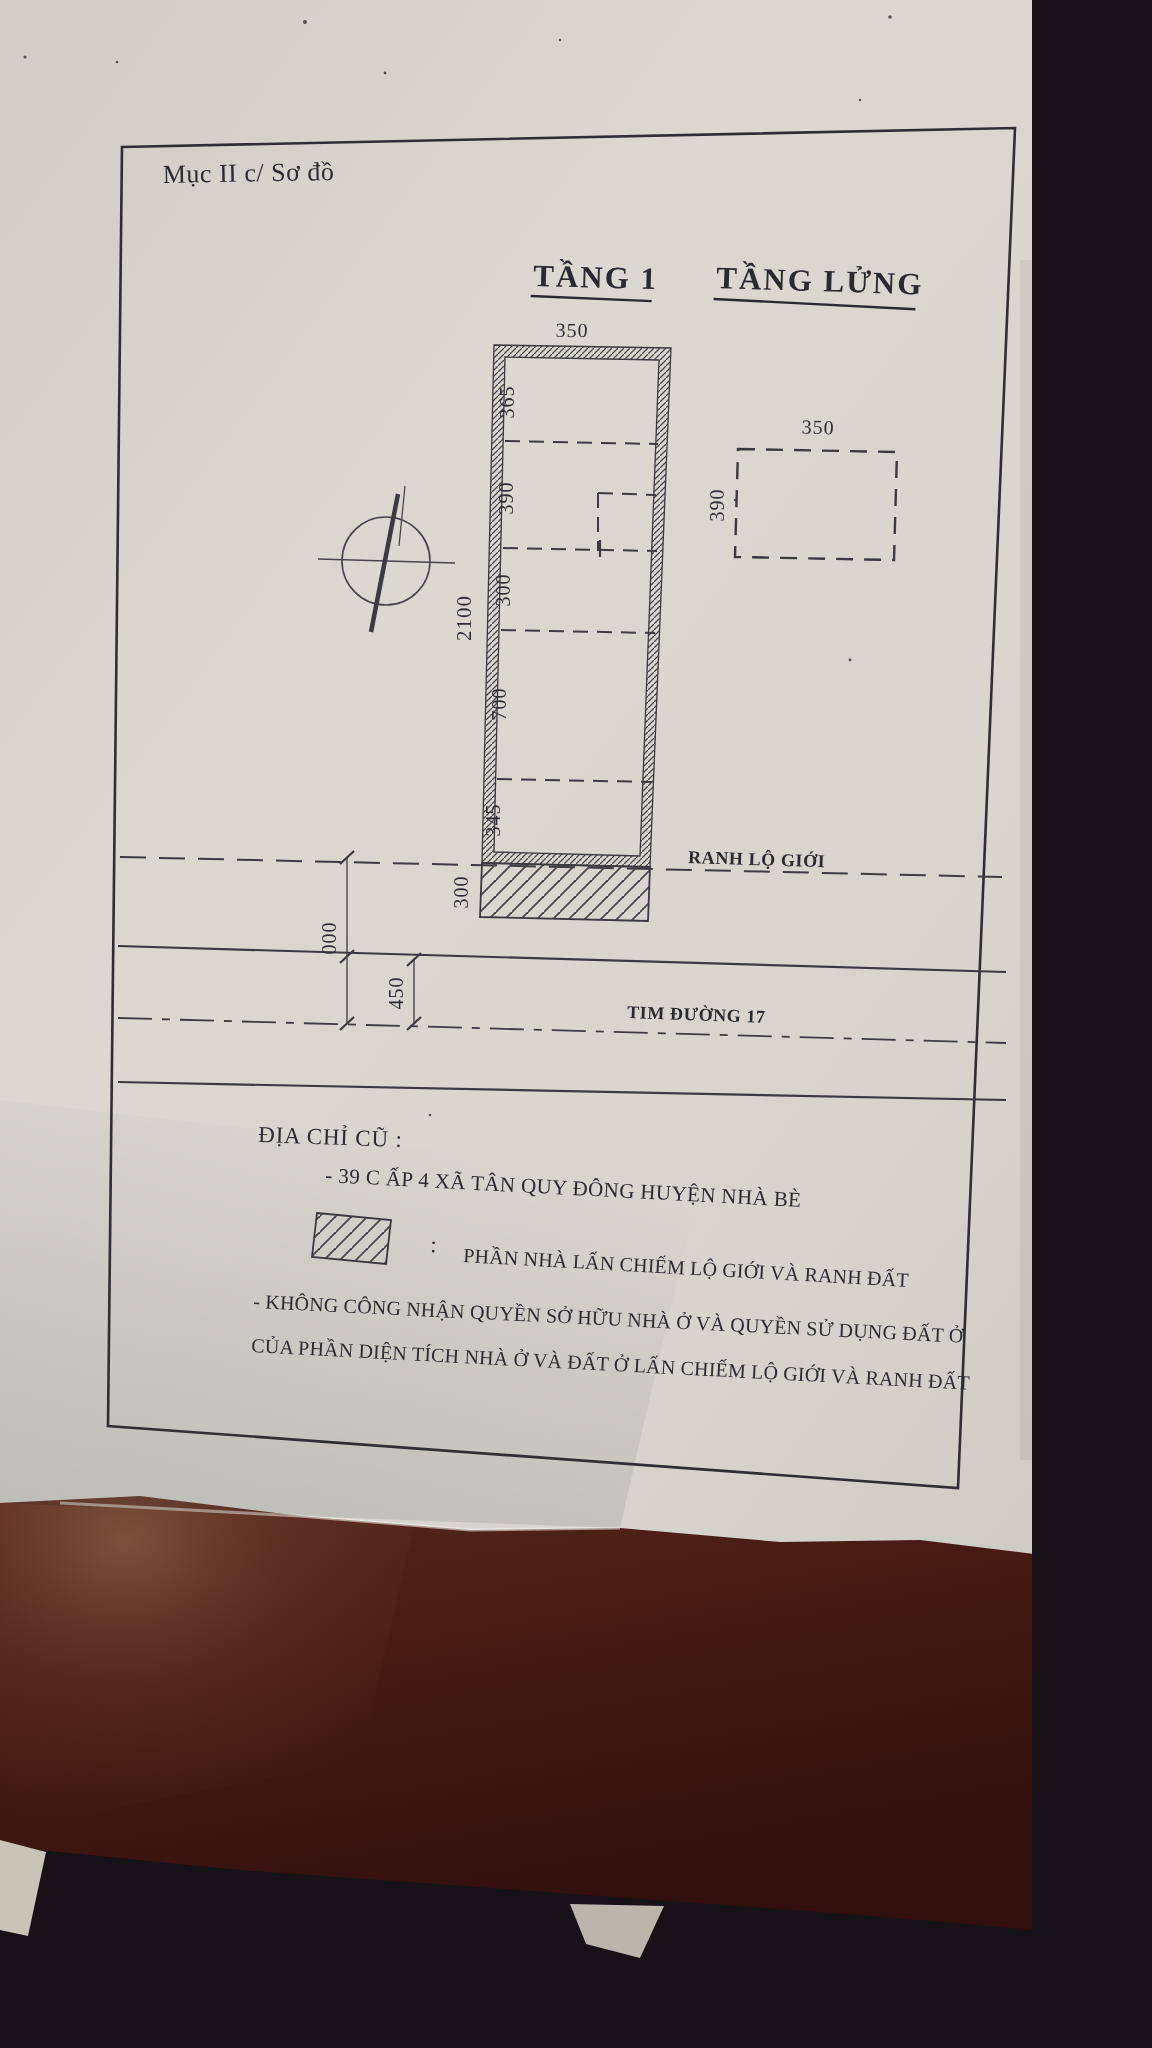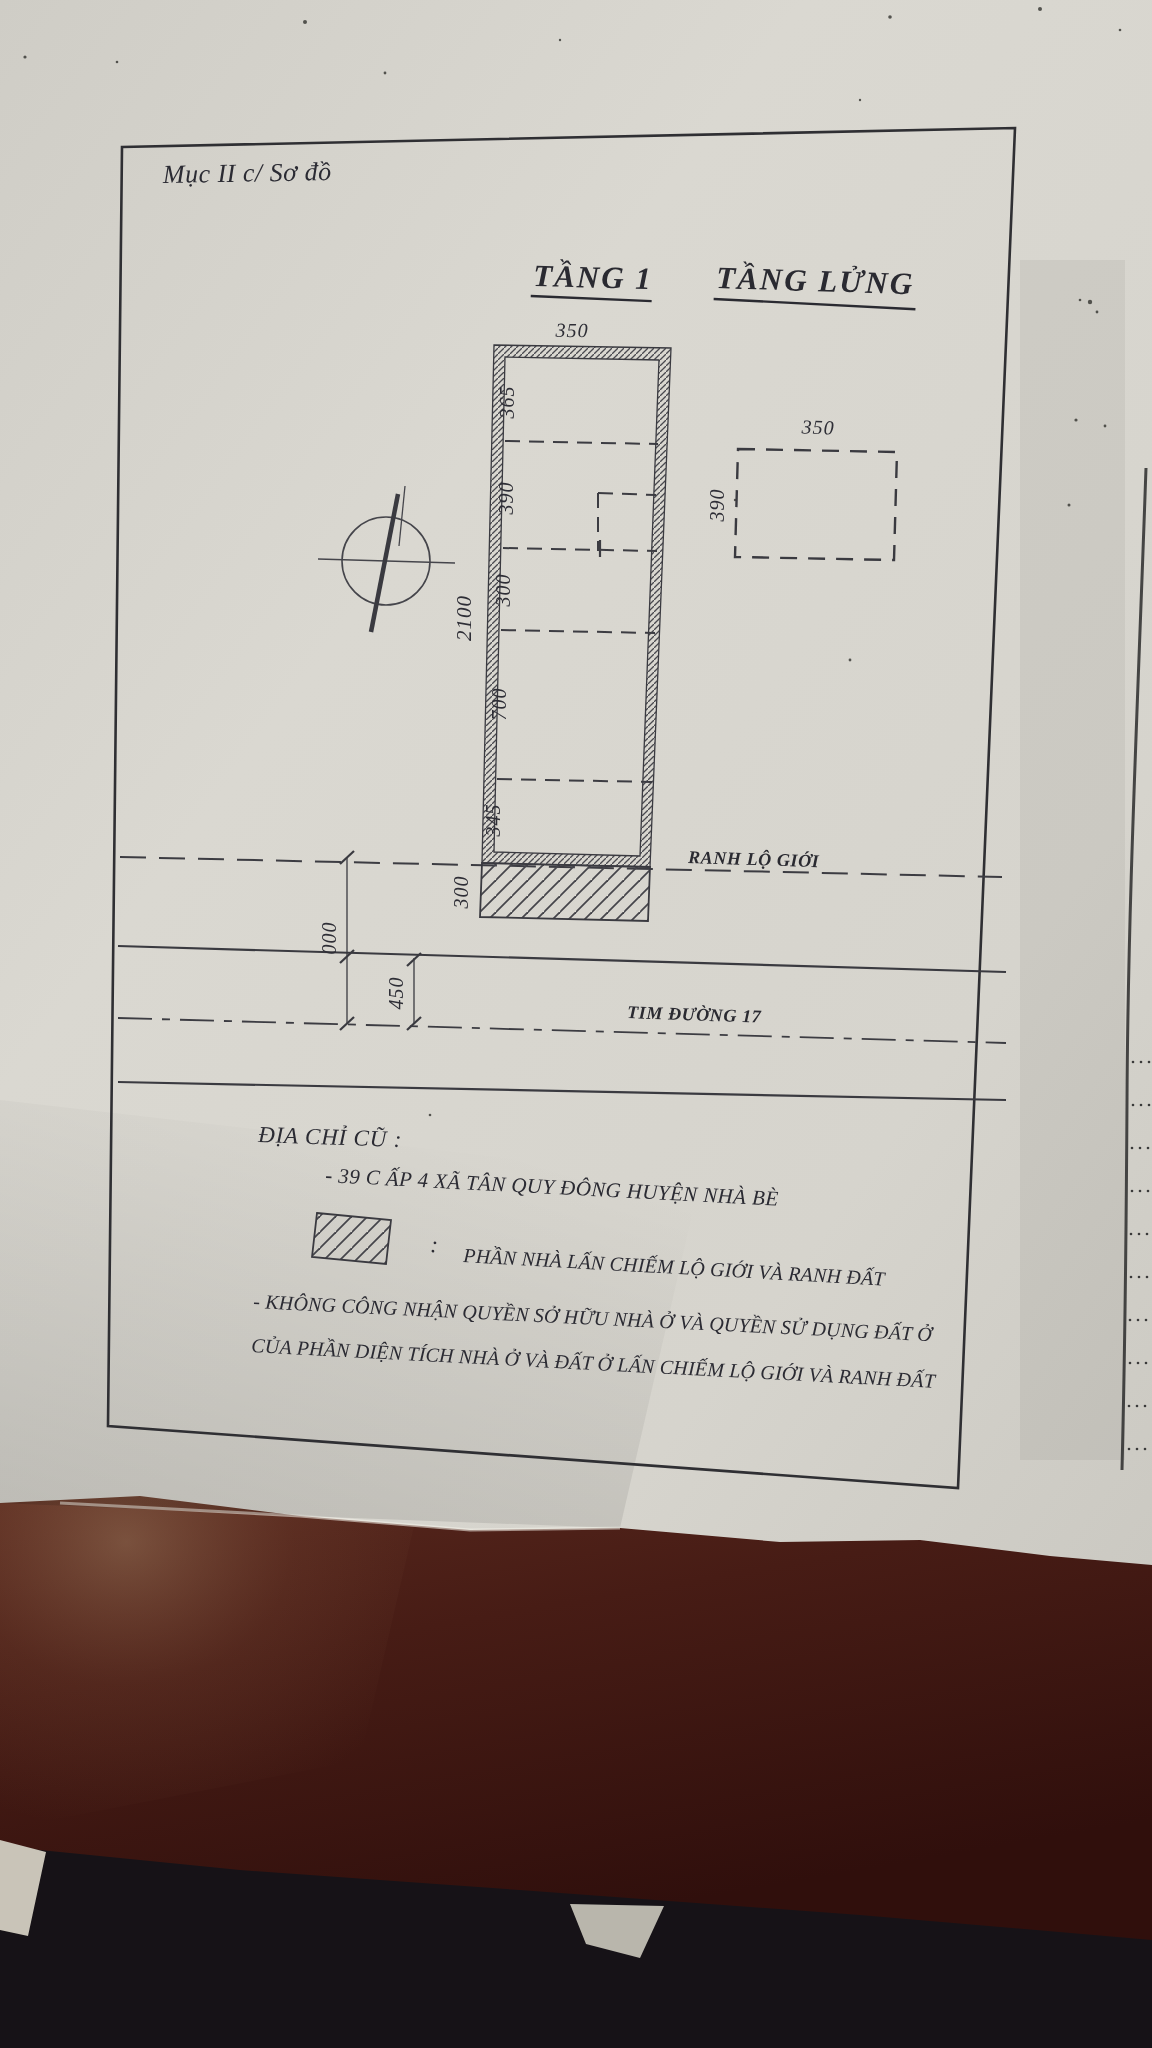--- a/index.html
+++ b/index.html
@@ -1,16 +1,16 @@
 <!DOCTYPE html>
 <html><head>
 <meta charset="utf-8">
 <style>
   html,body{margin:0;padding:0;background:#161217;}
-  .stage{position:relative;width:1152px;height:2048px;overflow:hidden;background:#bef264;font-style:italic;}
+  .stage{position:relative;width:1032px;height:2048px;overflow:hidden;background:#bef264;}
   svg{display:block;}
   text{font-family:"Liberation Serif","DejaVu Serif",serif;fill:#2b2b33;}
   .hand{letter-spacing:.5px;}
   .title{font-weight:bold;font-size:31px;letter-spacing:2px;fill:#2a2a31;}
   .dim{font-size:20px;letter-spacing:1px;fill:#2e2e36;}
   .dimbig{font-size:21px;letter-spacing:1px;fill:#2e2e36;}
   .lineLabel{font-weight:bold;font-size:18px;letter-spacing:.6px;fill:#2a2a31;}
   .body1{font-size:23px;letter-spacing:.8px;fill:#2b2b33;}
   .body2{font-size:21px;letter-spacing:.4px;fill:#2b2b33;}
   .body3{font-size:20px;letter-spacing:.2px;fill:#2b2b33;}

